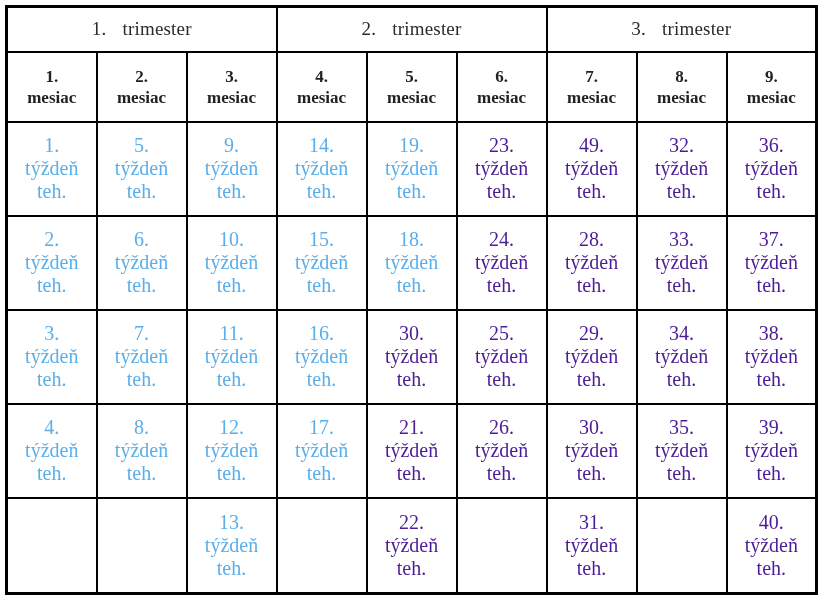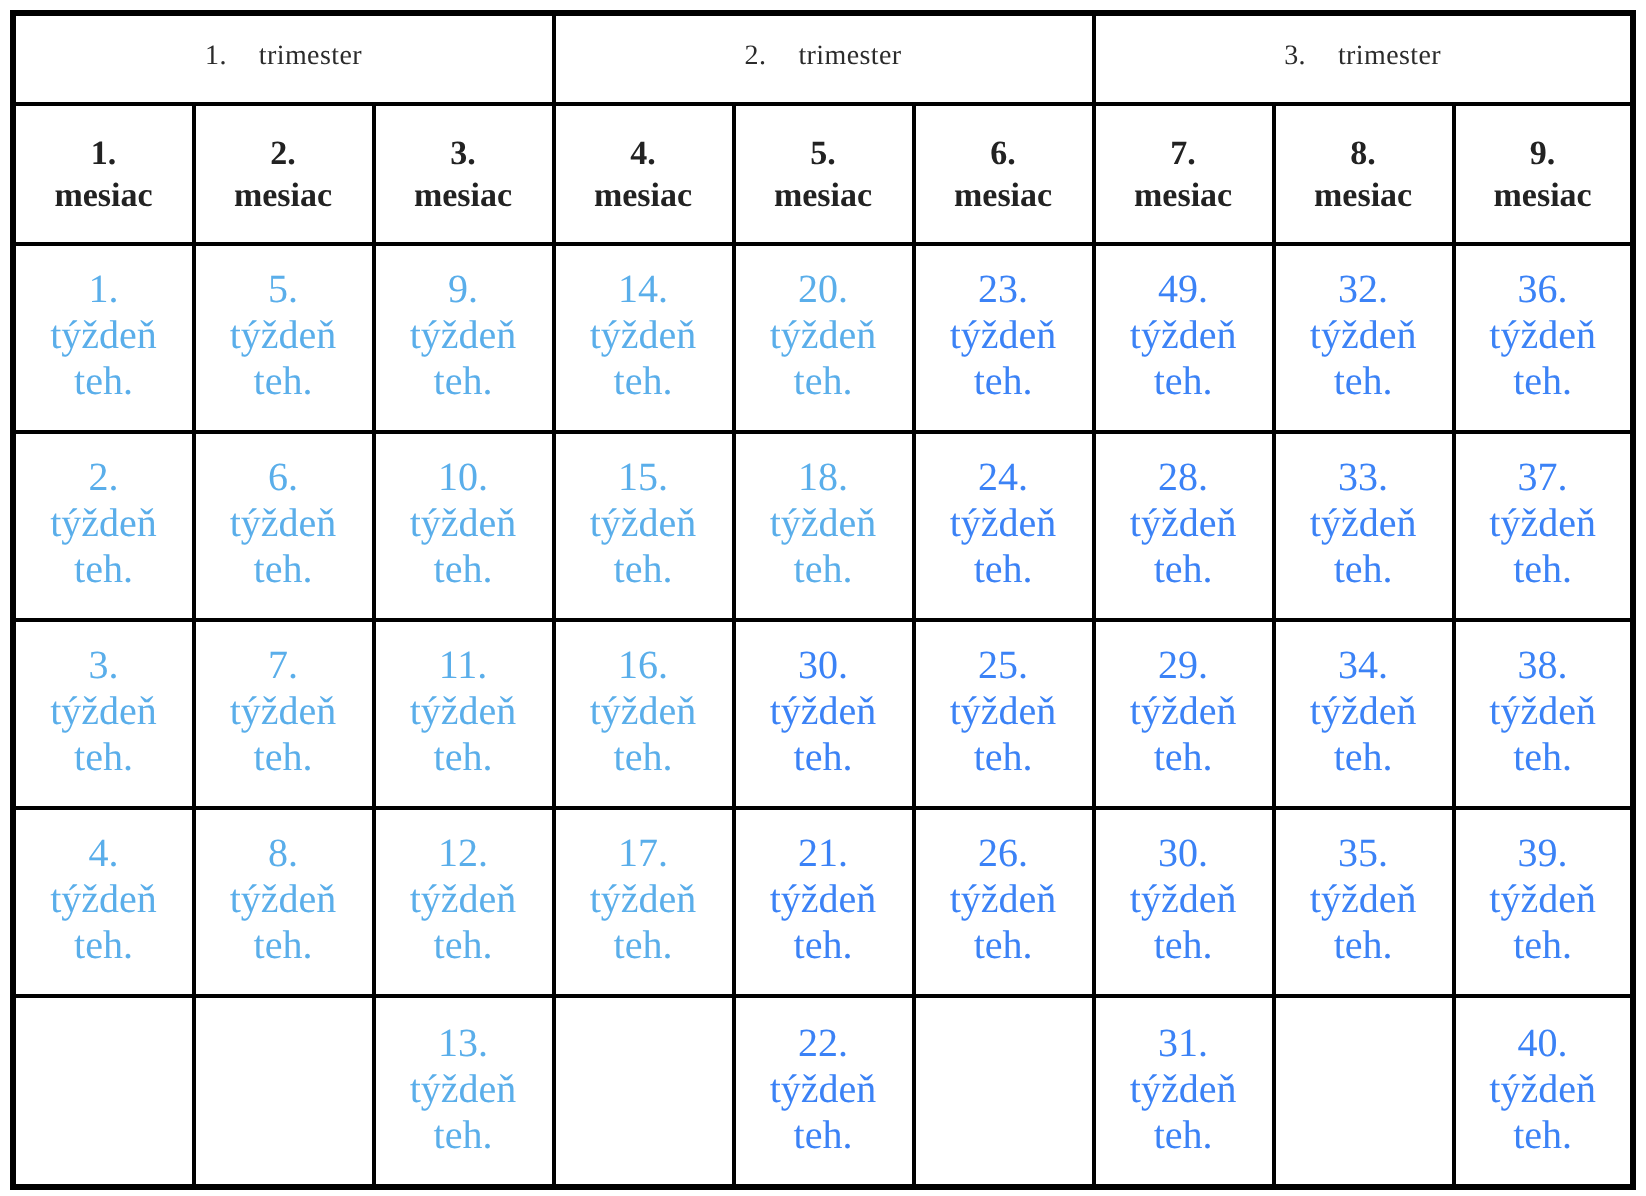--- a/index.html
+++ b/index.html
@@ -18,35 +18,35 @@
     text-align: center;
     vertical-align: middle;
     padding: 0;
   }
   tr.tri-row { height: 45px; }
   tr.month-row { height: 70px; }
   tr.week-row { height: 94px; }
   tr.week-row.last { height: 96px; }
   .tri {
     font-weight: normal;
-    font-size: 14px;
+    font-size: 19px;
     color: #2b2b2b;
     letter-spacing: 0.2px;
   }
   .tri .num { margin-right: 16px; }
   .month {
     font-weight: bold;
     font-size: 17px;
     line-height: 21px;
     color: #222;
   }
   .week {
     font-size: 20px;
     line-height: 23px;
-    color: #3b82f6;
+    color: #4c1d95;
   }
   .week.blue { color: #5aaeea; }
   .week span { display: block; }
 </style>
 </head>
 <body>
 
 <table class="preg">
   <colgroup>
     <col style="width:90px">
@@ -124,21 +124,21 @@
           <span>9.</span>
           <span>týždeň</span>
           <span>teh.</span>
         </td>
         <td class="week blue">
           <span>14.</span>
           <span>týždeň</span>
           <span>teh.</span>
         </td>
         <td class="week blue">
-          <span>20.</span>
+          <span>19.</span>
           <span>týždeň</span>
           <span>teh.</span>
         </td>
         <td class="week">
           <span>23.</span>
           <span>týždeň</span>
           <span>teh.</span>
         </td>
         <td class="week">
           <span>49.</span>

